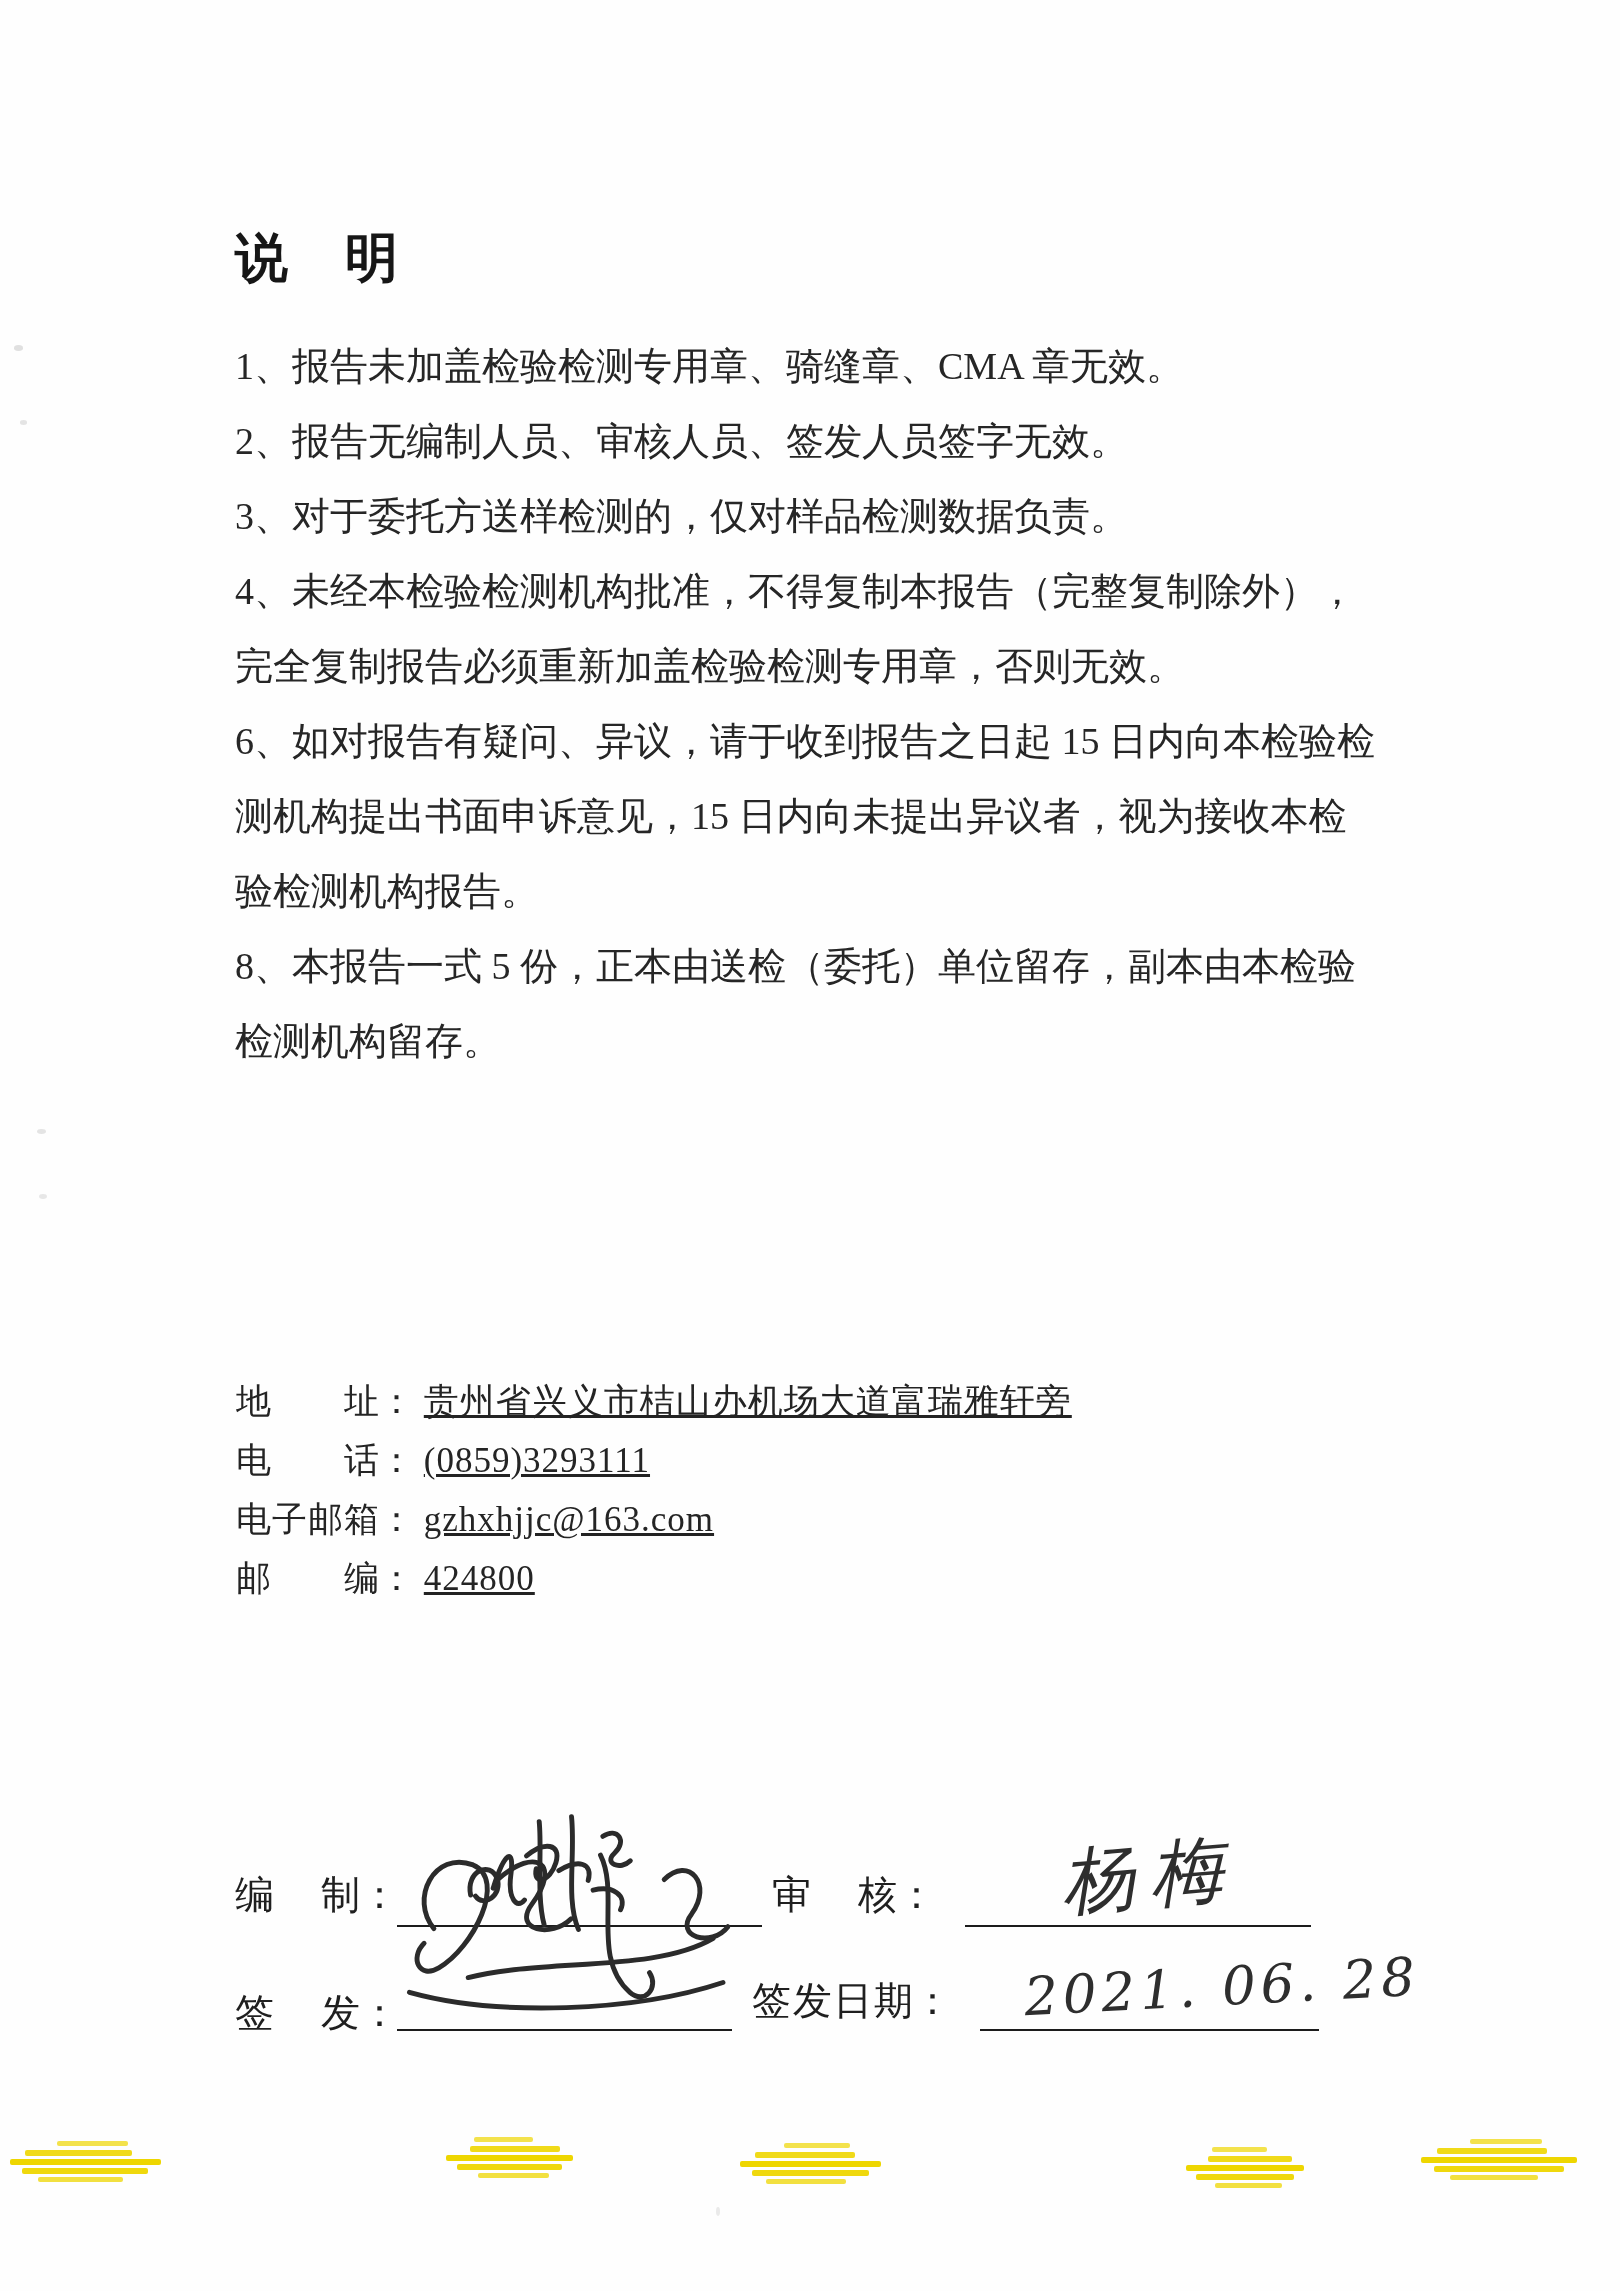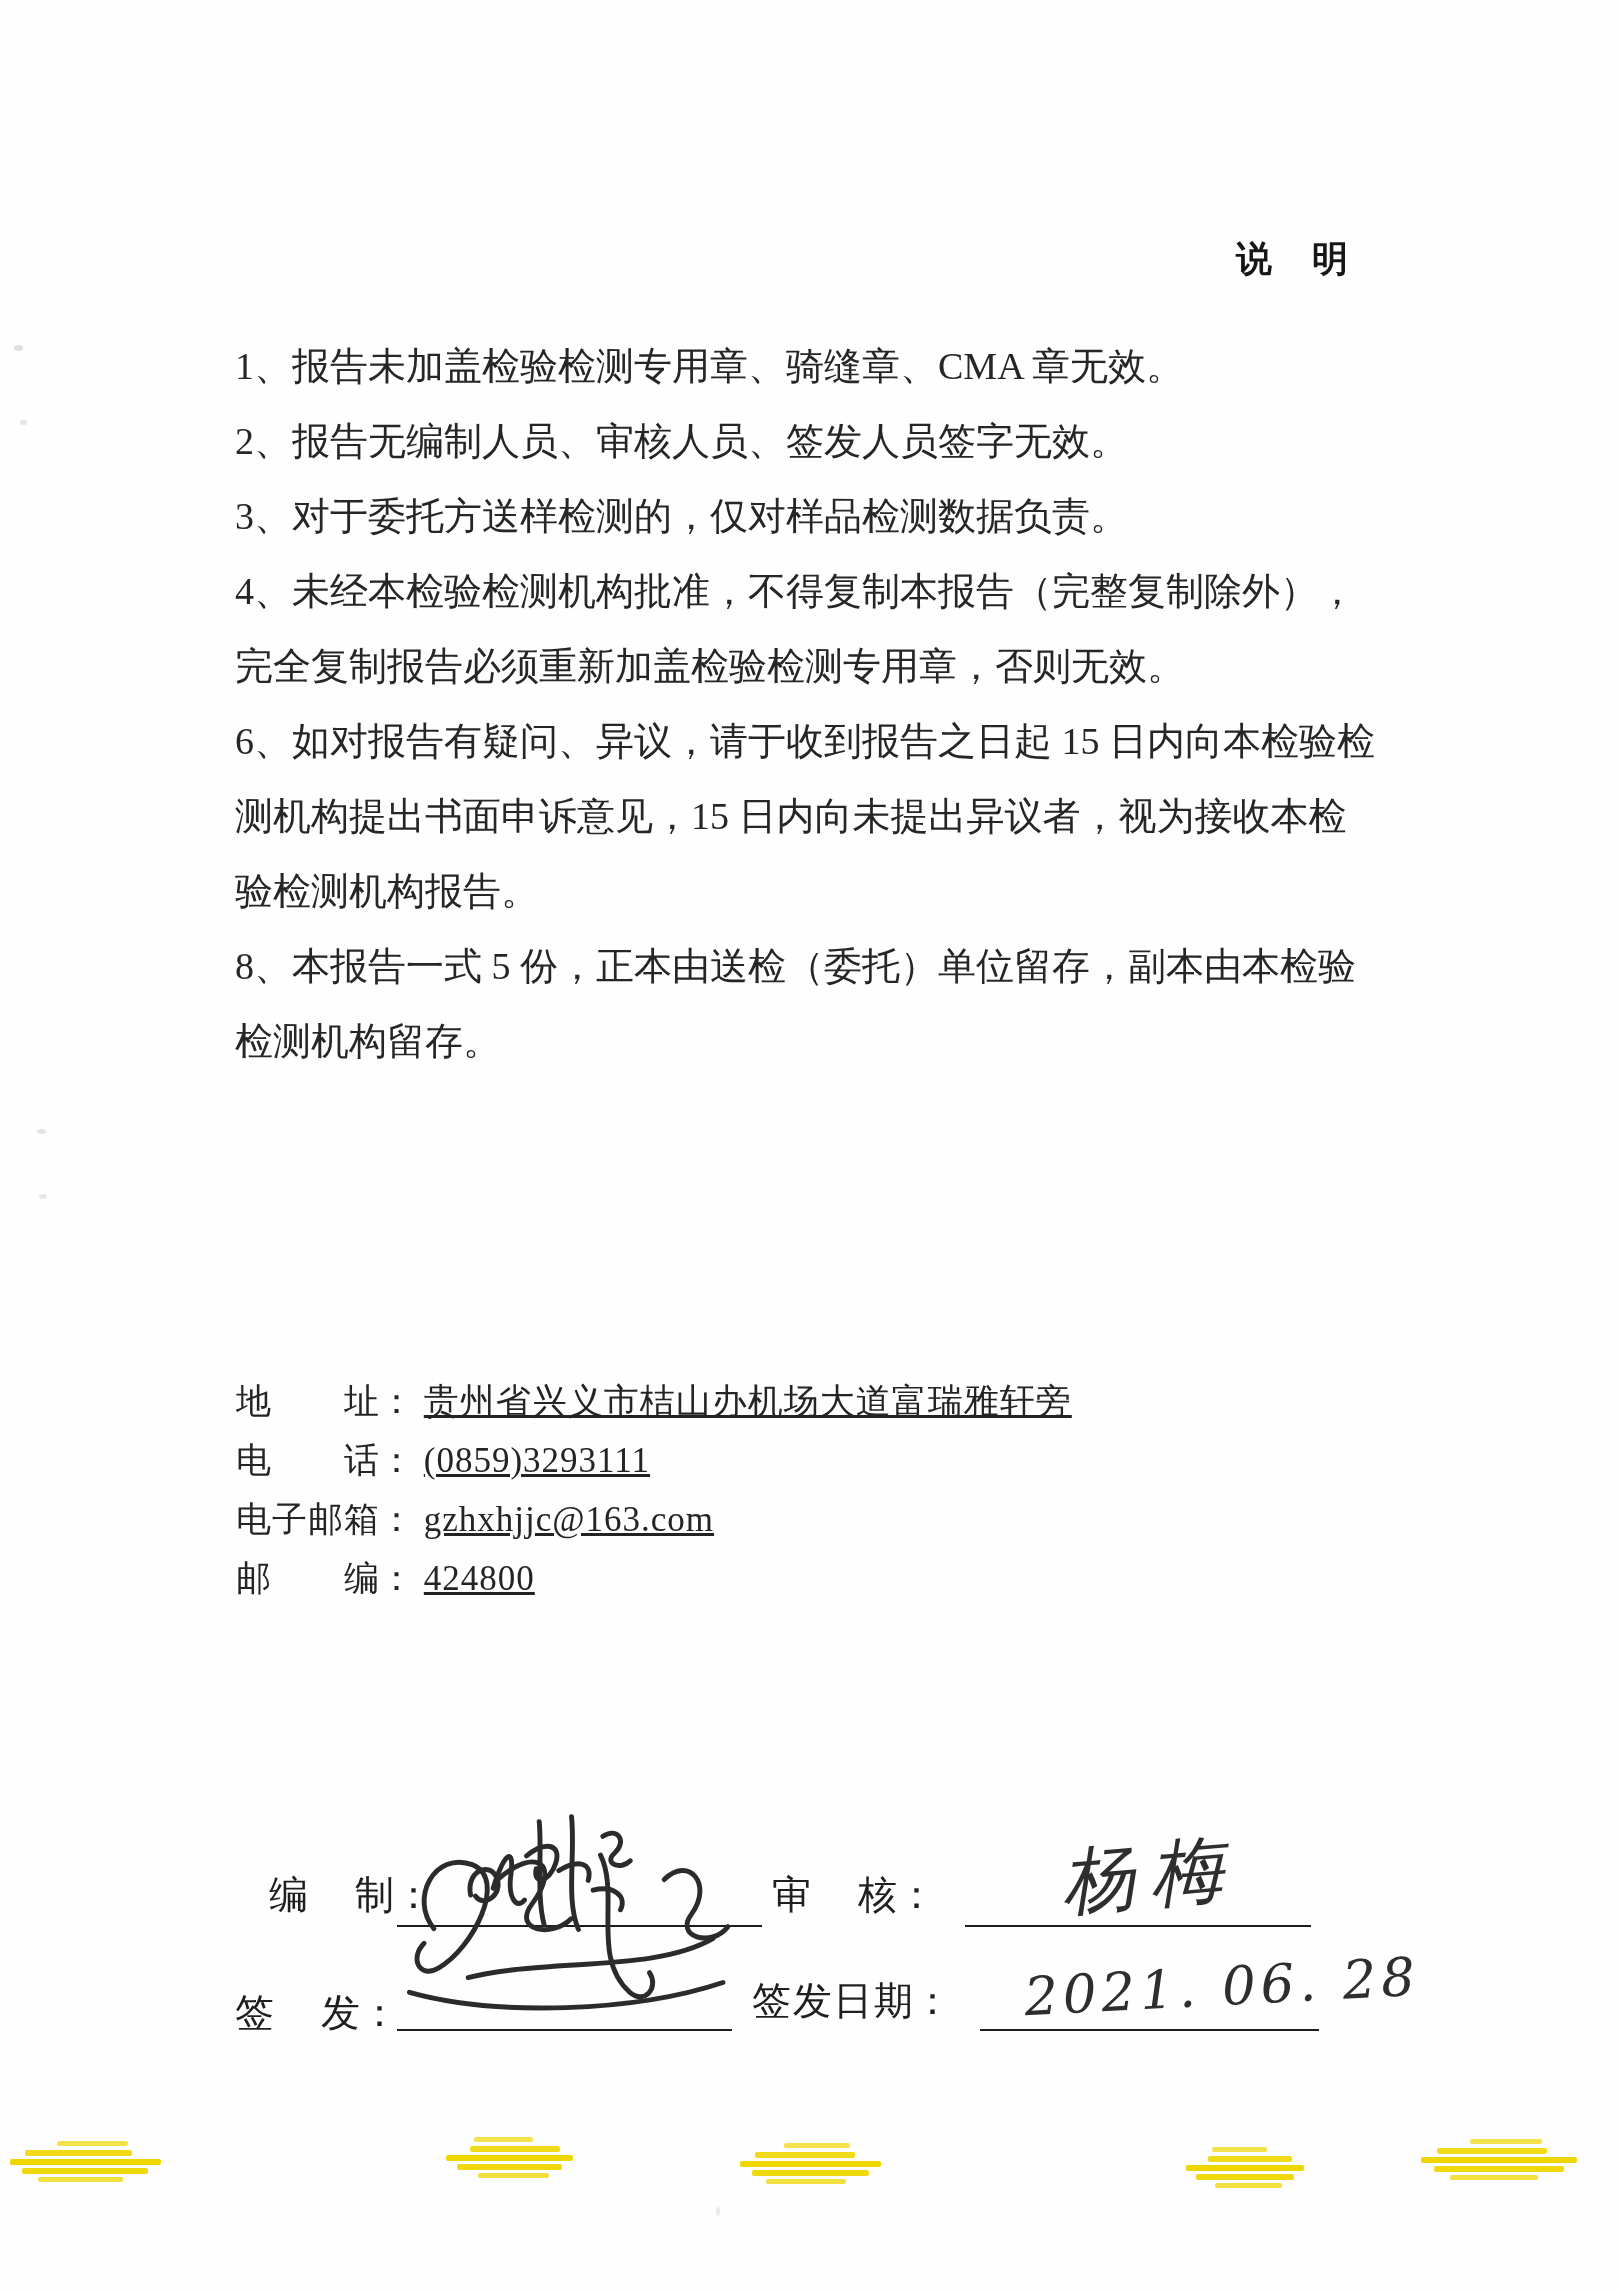--- a/index.html
+++ b/index.html
@@ -7,24 +7,24 @@
     position:relative;
     width:1620px;height:2292px;
     margin:0 auto;
     background:#fefefe;
     overflow:hidden;
     font-family:"Liberation Serif","DejaVu Serif",serif;
     color:#232323;
   }
   .doc-title{
     position:absolute;left:235px;top:223px;width:1103px;
-    text-align:right;
-    font-size:36px;font-weight:bold;color:#161616;
+    text-align:left;
+    font-size:53px;font-weight:bold;color:#161616;
     letter-spacing:2px;
-    margin:12px;
+    margin:0;
   }
   .notes{
     position:absolute;left:235px;top:329px;width:1137px;
   }
   .notes p{
     margin:0;height:75px;line-height:75px;
     font-size:38px;color:#262626;
     white-space:nowrap;
   }
   .contact{
@@ -92,21 +92,21 @@
       <span class="c-label">电话</span><span class="c-colon">：</span><span class="c-value">(0859)3293111</span>
     </div>
     <div class="c-row">
       <span class="c-label">电子邮箱</span><span class="c-colon">：</span><span class="c-value">gzhxhjjc@163.com</span>
     </div>
     <div class="c-row">
       <span class="c-label">邮编</span><span class="c-colon">：</span><span class="c-value">424800</span>
     </div>
   </div>
 
-  <div class="sig-lblwrap" style="left:235px;top:1868px;margin-left:34px;">
+  <div class="sig-lblwrap" style="left:235px;top:1868px;">
     <span class="jlbl w128">编制</span><span>：</span>
   </div>
   <div class="sig-line" style="left:397px;top:1925px;width:365px;"></div>
 
   <svg class="scribble" style="left:446px;top:1802px;" width="206" height="147" viewBox="0 0 210 150">
     <path d="M25,95 C20,70 45,60 52,78 C58,95 38,108 30,96"></path>
     <path d="M48,88 C60,50 70,45 66,75 C63,98 72,110 80,100"></path>
     <path d="M95,20 C98,50 92,95 100,125"></path>
     <path d="M82,55 C100,40 118,42 112,62 C106,82 88,85 92,68"></path>
     <path d="M128,15 C132,55 122,100 135,130"></path>

